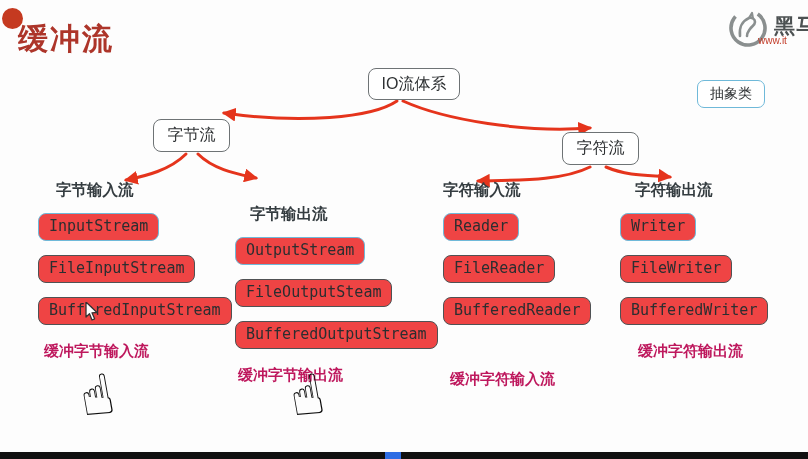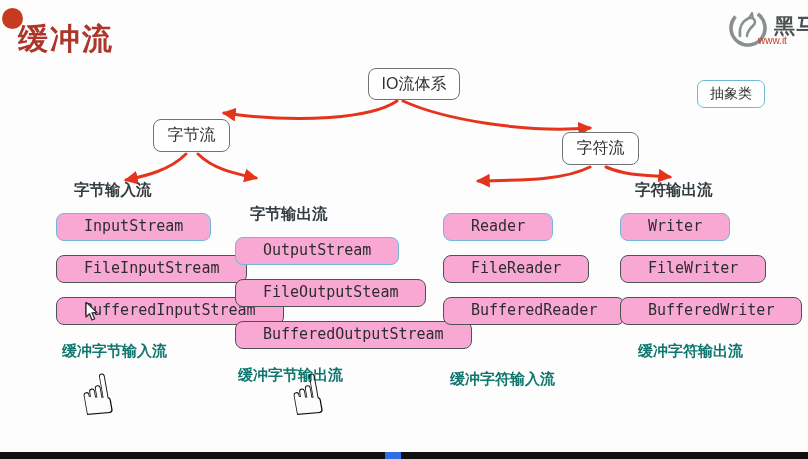--- a/index.html
+++ b/index.html
@@ -26,29 +26,29 @@
   .legend-box{
     position:absolute;box-sizing:border-box;width:68px;height:28px;background:#fff;border-radius:7px;
     display:flex;align-items:center;justify-content:center;font-size:14px;color:#2e3133;
   }
   .legend-abstract{left:697px;top:80px;border:1.7px solid #6fb9d9;}
   .legend-concrete{left:697px;top:115px;border:1.7px solid #4f5254;}
   
   .col{position:absolute;top:180px;width:210px;height:200px;}
   .col .hdr{position:absolute;top:0;font-size:15.5px;font-weight:bold;color:#343c40;white-space:nowrap;}
   .cbox{
-    position:absolute;left:0;box-sizing:border-box;background:#f9a8d4;border-radius:8px;
+    position:absolute;left:0;box-sizing:border-box;background:#ef4444;border-radius:8px;
     font-family:"DejaVu Sans Mono","Liberation Mono",monospace;font-size:15px;color:#2b2e30;
-    padding:0 27px;height:28px;line-height:25px;white-space:nowrap;
+    padding:0 10px;height:28px;line-height:25px;white-space:nowrap;
   }
   .cbox.abstract{top:33px;border:1.7px solid #6fb9d9;}
   .cbox.file{top:75px;border:1.7px solid #4f5254;}
   .cbox.buffered{top:117px;border:1.7px solid #4f5254;}
-  .col .note{position:absolute;top:162px;font-size:15px;font-weight:bold;color:#0f766e;white-space:nowrap;}
-  .col1{left:56px;} .col2{left:235px;margin-top:24px;} .col3{left:443px;} .col4{left:620px;}
+  .col .note{position:absolute;top:162px;font-size:15px;font-weight:bold;color:#be185d;white-space:nowrap;}
+  .col1{left:38px;} .col2{left:235px;margin-top:24px;} .col3{left:443px;} .col4{left:620px;}
   .col1 .hdr{left:18px;} .col2 .hdr{left:15px;} .col3 .hdr{left:0px;} .col4 .hdr{left:15px;}
   .col1 .note{left:6px;} .col2 .note{left:3px;} .col3 .note{left:7px;margin-top:28px;} .col4 .note{left:18px;}
   
   .arrows{position:absolute;left:0;top:0;width:808px;height:459px;pointer-events:none;}
   
   .hand{position:absolute;font-size:56px;color:#0d0d0d;transform:rotate(-10deg);
         font-family:"DejaVu Sans",sans-serif;line-height:1;}
   .hand1{left:80px;top:368px;} .hand2{left:290px;top:368px;}
   .cursor{position:absolute;left:85px;top:302px;}
   
@@ -105,20 +105,21 @@
 
   <div class="col col2">
     <div class="hdr">字节输出流</div>
     <div class="cbox file">FileOutputSteam</div>
     <div class="cbox abstract">OutputStream</div>
     <div class="cbox buffered">BufferedOutputStream</div>
     <div class="note">缓冲字节输出流</div>
   </div>
 
   <div class="col col3">
+    <div class="hdr">字符输入流</div>
     <div class="cbox abstract">Reader</div>
     <div class="cbox file">FileReader</div>
     <div class="cbox buffered">BufferedReader</div>
     <div class="note">缓冲字符输入流</div>
   </div>
 
   <div class="col col4">
     <div class="hdr">字符输出流</div>
     <div class="cbox abstract">Writer</div>
     <div class="cbox buffered">BufferedWriter</div>

